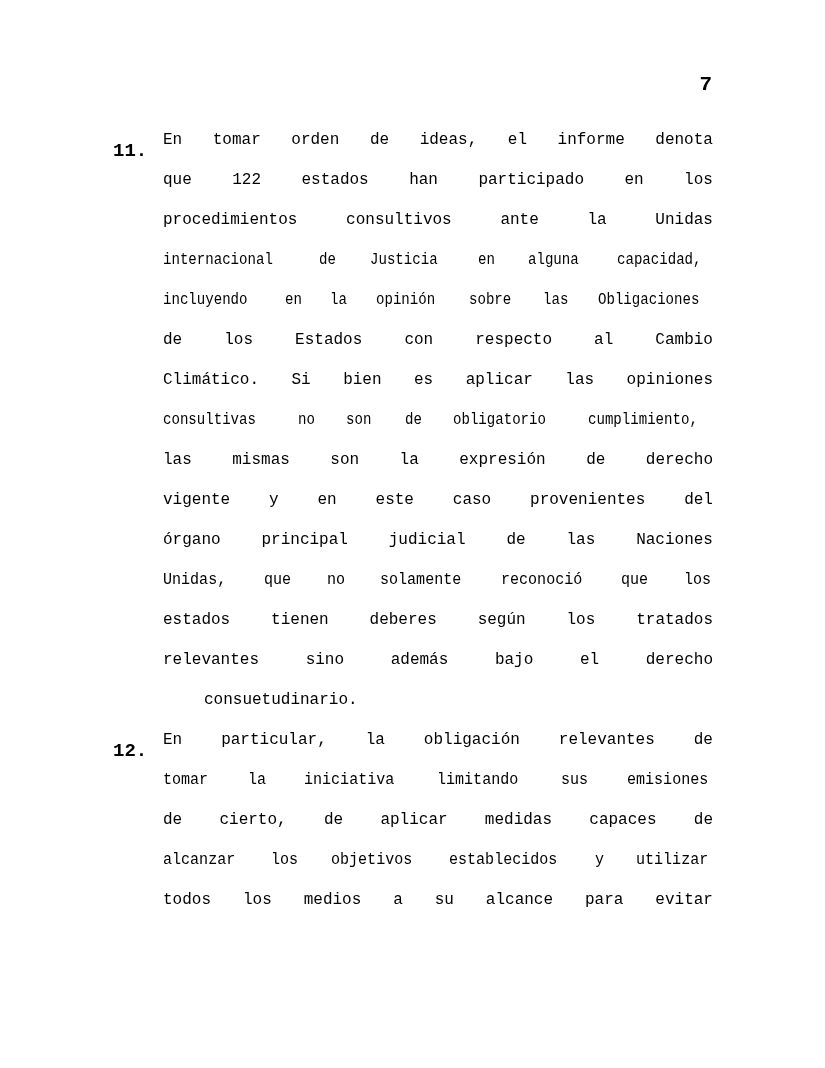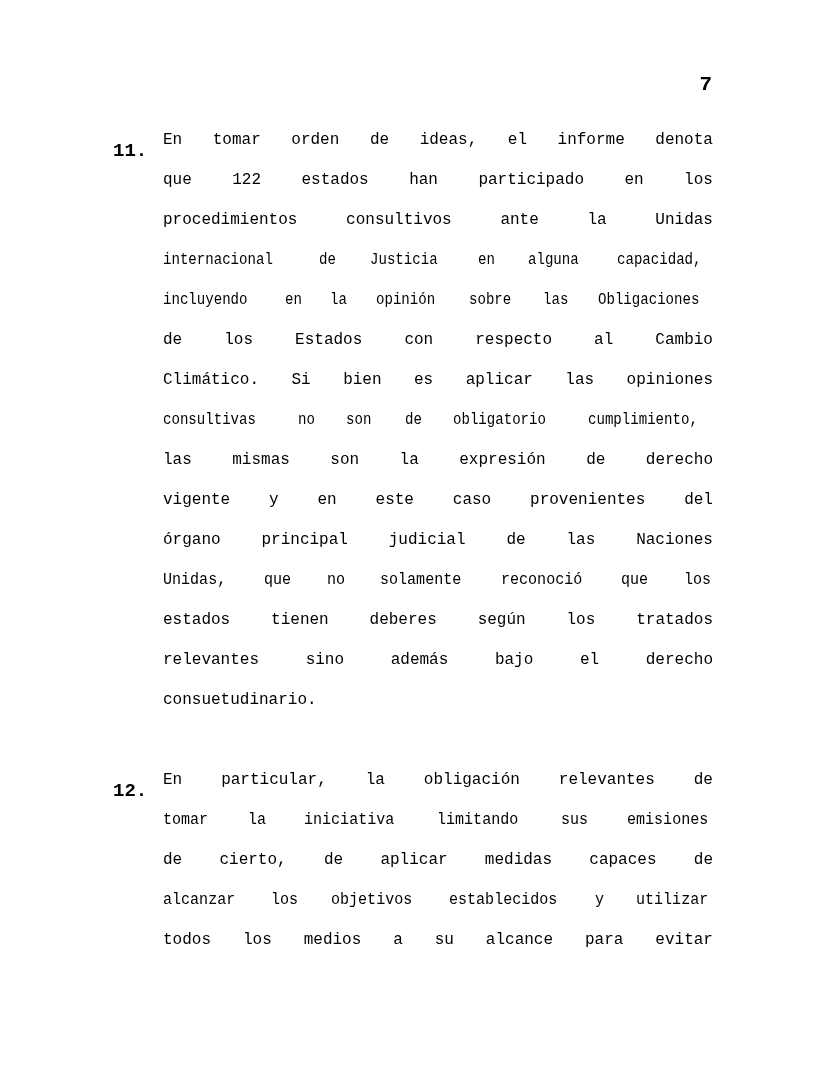--- a/index.html
+++ b/index.html
@@ -42,21 +42,20 @@
     top: 131px;
     left: 113px;
     width: 600px;
   }
 
   .para {
     position: relative;
     display: block;
   }
   .para + .para {
-    margin-top: 40px;
     font-family: Liberation Mono, monospace;
   }
 
   .para-marker {
     position: absolute;
     left: 0;
     top: 0;
     width: 48px;
     font-size: 19px;
     font-weight: bold;
@@ -72,20 +71,21 @@
   
   .jline {
     display: flex;
     justify-content: space-between;
     width: 550px;
     height: 40px;
     align-items: flex-start;
   }
   .jline.ragged {
     justify-content: flex-start;
+    margin-left: 41px;
   }
   .jline > span {
     white-space: pre;
     display: inline-block;
   }
   
   .jline.condensed {
     width: 550px;
   }
   .jline.condensed > span {

